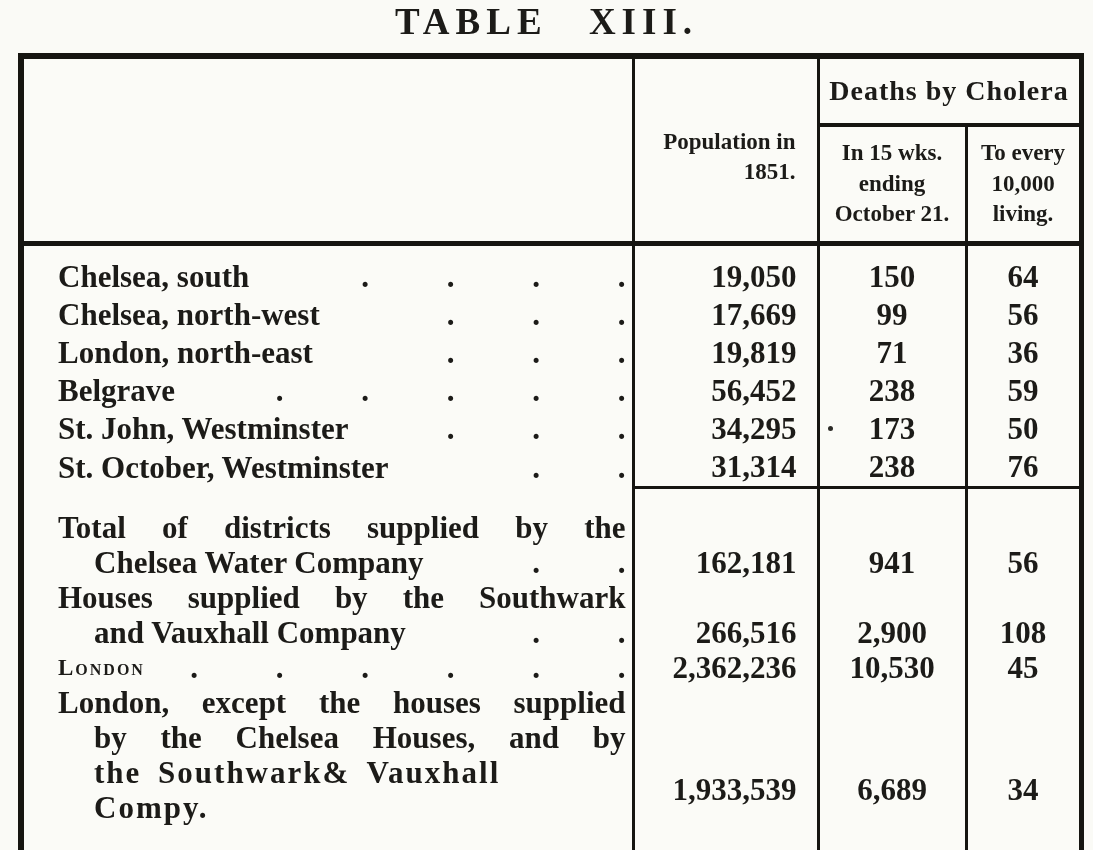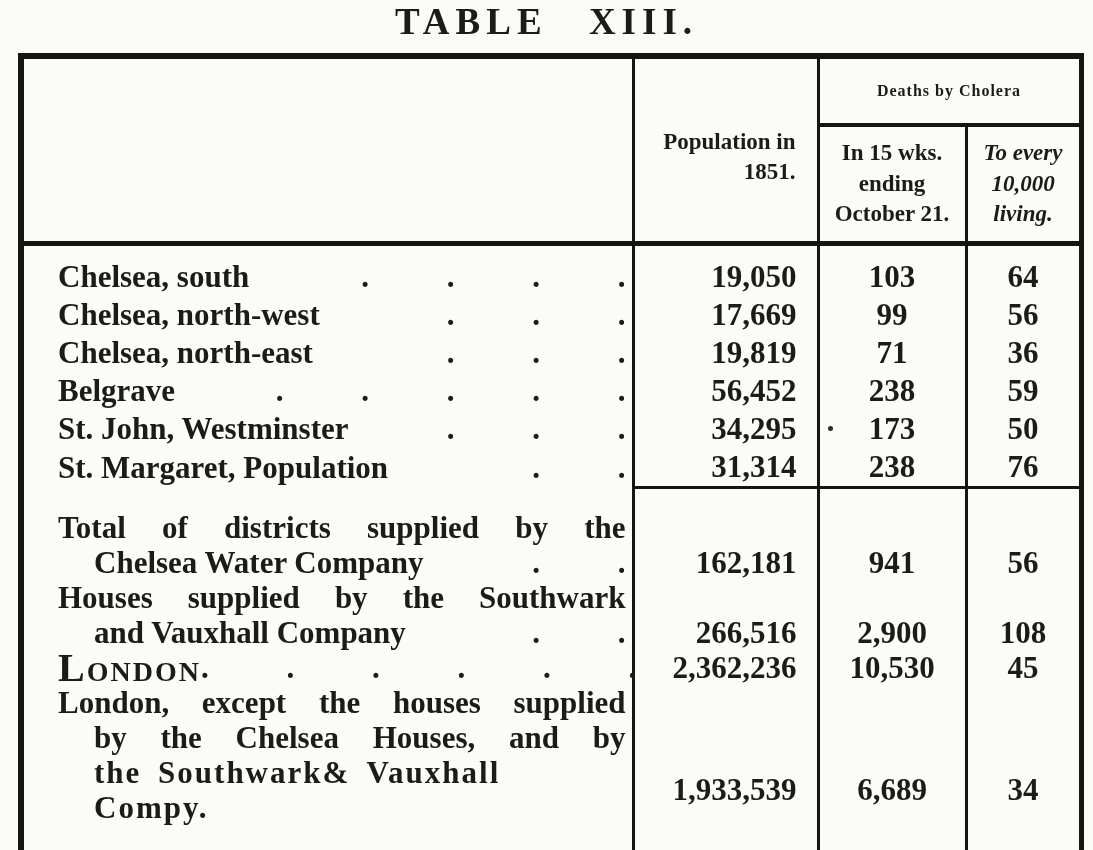--- a/index.html
+++ b/index.html
@@ -37,46 +37,46 @@
   col.c-d2  { width: 115px; }
 
   th, td { padding: 0; font-weight: bold; vertical-align: middle; }
 
   
   .vl { border-left: 3px solid #161511; }
 
   
   th.h-group {
     height: 64px;
-    font-size: 16px;
+    font-size: 28px;
     letter-spacing: 1px;
     border-bottom: 4px solid #161511;
     text-align: center;
   }
   tr.hrow2 th { height: 114px; font-size: 23px; line-height: 1.32; text-align: center; }
   th.h-pop { font-size: 23px; line-height: 1.32; text-align: right; }
   .hb { border-bottom: 5px solid #161511; }
   .hdrbox-pop  { width: 140px; margin: 14px auto 0 auto; }
   .hdrbox-15   { width: 124px; margin: 0 auto; }
-  .hdrbox-10k  { width: 98px;  margin: 5px auto; font-style: italic; }
+  .hdrbox-10k  { width: 98px;  margin: 5px auto; }
 
   
   tr.s1 td { line-height: 38px; font-size: 31px; }
   tr.s2 td { line-height: 35px; font-size: 31px; }
   tr.first-s1 td { padding-top: 12px; }
   tr.last-s1 td.num-cell { border-bottom: 3px solid #161511; margin-left: 7px; }
   tr.first-s2 td { padding-top: 22px; }
   tr.last-s2 td { padding-bottom: 38px; }
 
   td.lbl { padding-left: 34px; padding-right: 6px; }
   .lblflex { display: flex; align-items: flex-start; }
   .indent { padding-left: 36px; }
   .dots { flex: 1; text-align: right; word-spacing: 70px; white-space: nowrap; }
   .justify { text-align: justify; text-align-last: justify; }
-  .smallcaps { font-variant: small-caps; letter-spacing: 2px; font-size: 40px; font-family: Liberation Serif, serif; }
+  .smallcaps { font-variant: small-caps; letter-spacing: 2px; font-size: 23px; font-family: Liberation Serif, serif; }
   .widespace { letter-spacing: 2px; word-spacing: 7px; }
 
   td.pop { text-align: right; padding-right: 20px; }
   td.d1, td.d2 { text-align: center; }
   td.rel { position: relative; }
   .speck {
     position: absolute;
     left: 8px;
     top: 16px;
     width: 5px;
@@ -118,38 +118,38 @@
   </tr>
 
   <tr class="s1 first-s1">
     <td class="lbl">
       <div class="lblflex">
             <span>Chelsea, south</span>
             <span class="dots">. . . .</span>
           </div>
     </td>
     <td class="vl pop">19,050</td>
-    <td class="vl d1">103</td>
+    <td class="vl d1">150</td>
     <td class="vl d2">64</td>
   </tr>
   <tr class="s1">
     <td class="lbl">
       <div class="lblflex">
             <span>Chelsea, north-west</span>
             <span class="dots">. . .</span>
           </div>
     </td>
     <td class="vl pop">17,669</td>
     <td class="vl d1">99</td>
     <td class="vl d2">56</td>
   </tr>
   <tr class="s1">
     <td class="lbl">
       <div class="lblflex">
-            <span>Chelsea, north-east</span>
+            <span>London, north-east</span>
             <span class="dots">. . .</span>
           </div>
     </td>
     <td class="vl pop">19,819</td>
     <td class="vl d1">71</td>
     <td class="vl d2">36</td>
   </tr>
   <tr class="s1">
     <td class="lbl">
       <div class="lblflex">
@@ -168,21 +168,21 @@
             <span class="dots">. . .</span>
           </div>
     </td>
     <td class="vl pop">34,295</td>
     <td class="vl d1 rel"><span class="speck"></span><span>173</span></td>
     <td class="vl d2">50</td>
   </tr>
   <tr class="s1 last-s1">
     <td class="lbl">
       <div class="lblflex">
-            <span>St. Margaret, Population</span>
+            <span>St. October, Westminster</span>
             <span class="dots">. .</span>
           </div>
     </td>
     <td class="vl pop num-cell">31,314</td>
     <td class="vl d1 num-cell">238</td>
     <td class="vl d2 num-cell">76</td>
   </tr>
 
   <tr class="s2 first-s2">
     <td class="lbl">

